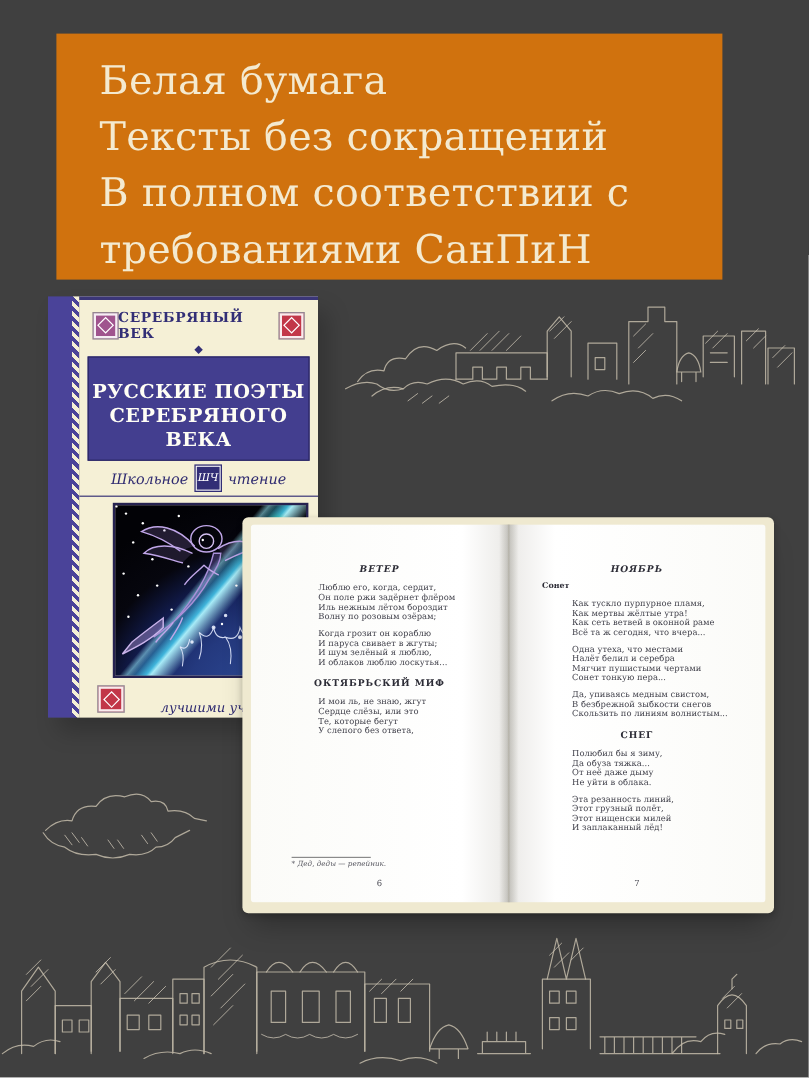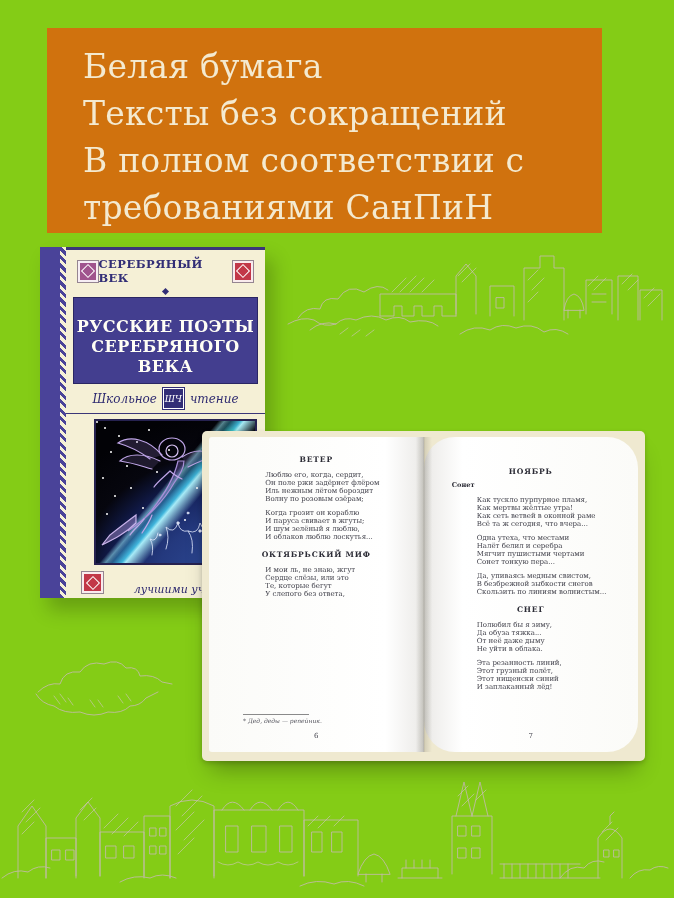--- a/index.html
+++ b/index.html
@@ -1,16 +1,16 @@
 <!DOCTYPE html>
 <html><head>
 <meta charset="utf-8">
 <style>
   html,body{margin:0;padding:0;background:#ffffff;}
-  .screen{position:relative;width:674px;height:898px;background:#84cc16;overflow:hidden;
+  .screen{position:relative;width:674px;height:898px;background:#404040;overflow:hidden;
           font-family:"DejaVu Serif", serif;}
 
   
   .sketch{position:absolute;z-index:0;}
   .sketch svg{display:block;}
   .sk{stroke:#c3bba9;fill:none;stroke-width:1;stroke-linecap:round;stroke-linejoin:round;opacity:.85;}
   .skl{stroke:#cdc6b6;fill:none;stroke-width:.8;stroke-linecap:round;opacity:.8;}
 
   
   .banner{position:absolute;left:47px;top:28px;width:555px;height:205px;z-index:3;
@@ -66,28 +66,28 @@
 
   
   .openbook{position:absolute;left:202px;top:431px;width:443px;height:330px;z-index:5;}
   .ob-cover{position:absolute;inset:0;background:#efe9d0;border-radius:5px;
             box-shadow:0 16px 22px -8px rgba(0,0,0,.3), 0 2px 5px rgba(0,0,0,.18);}
   .ob-pages{position:absolute;left:7px;right:7px;top:6px;bottom:9px;display:flex;
             border-radius:3px;overflow:hidden;}
   .pageL{flex:1;position:relative;background:linear-gradient(to right,#fbfbf8 0%,#ffffff 82%,#efeeec 96%,#dbdad6 100%);
          padding-top:16px;box-sizing:border-box;}
   .pageR{flex:1;position:relative;background:linear-gradient(to left,#fbfbf8 0%,#ffffff 82%,#efeeec 96%,#dbdad6 100%);
-         padding-top:28px;box-sizing:border-box;border-radius:31px;}
+         padding-top:16px;box-sizing:border-box;}
   .gutter{position:absolute;left:50%;top:6px;bottom:9px;width:16px;transform:translateX(-50%);
           background:linear-gradient(90deg,rgba(0,0,0,0) 0%,rgba(85,80,65,.16) 42%,rgba(85,80,65,.3) 50%,rgba(85,80,65,.16) 58%,rgba(0,0,0,0) 100%);z-index:6;}
   .pbody{width:152px;margin:0 auto;font-size:7px;line-height:8px;color:#3f3f49;}
   .pageR .pbody{width:158px;}
   .poem-title{text-align:center;font-weight:bold;font-size:7.6px;letter-spacing:.8px;
               color:#2c2c36;margin:10px 0 7px 0;}
-  .pbody .poem-title:first-child{margin-top:3px;}
+  .pbody .poem-title:first-child{margin-top:18px;font-style:italic;}
   .poem-subtitle{font-weight:bold;font-size:6.6px;margin:-2px 0 7px 0;color:#2c2c36;}
   .stanza{margin:0 0 6px 0;}
   .pline{white-space:nowrap;margin-left:25px;}
   .footnote{position:absolute;left:34px;bottom:28px;font-size:6px;font-style:italic;color:#55555e;}
   .footnote::before{content:"";display:block;width:66px;border-top:1px solid #8a8a8a;margin-bottom:2px;}
   .pagenum{position:absolute;bottom:12px;left:0;width:100%;text-align:center;font-size:7px;color:#44444e;}
 </style>
 </head>
 <body>
 
@@ -278,21 +278,21 @@
             <div class="poem-title">СНЕГ</div>
             <div class="stanza">
               <div class="pline">Полюбил бы я зиму,</div>
               <div class="pline">Да обуза тяжка...</div>
               <div class="pline">От неё даже дыму</div>
               <div class="pline">Не уйти в облака.</div>
             </div>
             <div class="stanza">
               <div class="pline">Эта резанность линий,</div>
               <div class="pline">Этот грузный полёт,</div>
-              <div class="pline">Этот нищенски синий</div>
+              <div class="pline">Этот нищенски милей</div>
               <div class="pline">И заплаканный лёд!</div>
             </div>
           </div>
         <div class="pagenum">7</div>
       </div>
     </div>
     <div class="gutter"></div>
   </div>
 
 </div>

